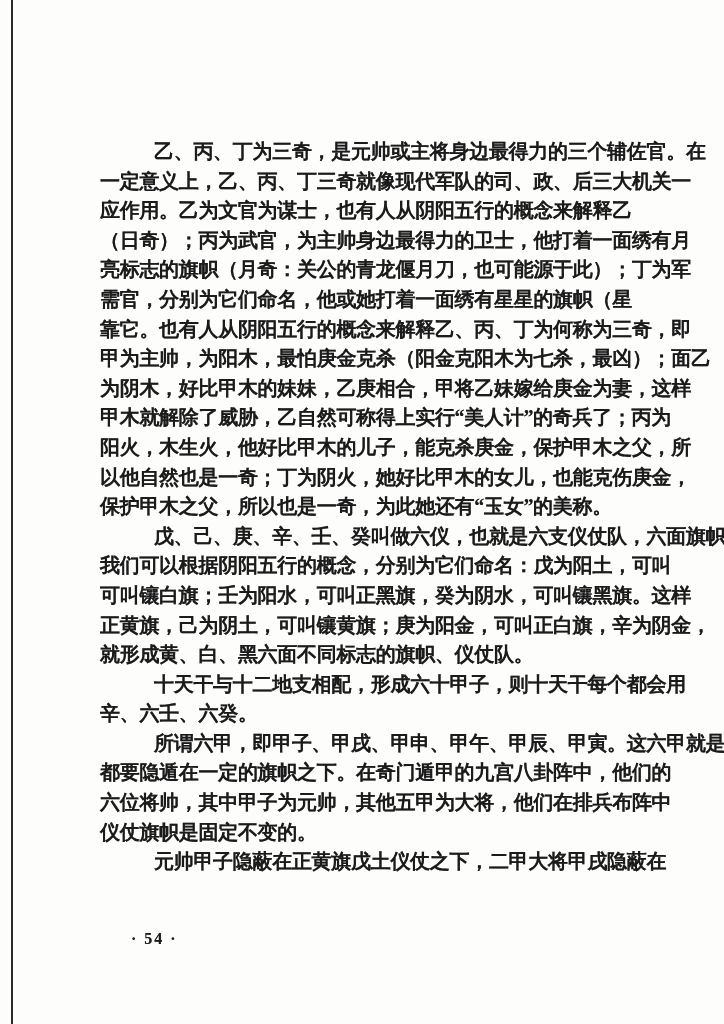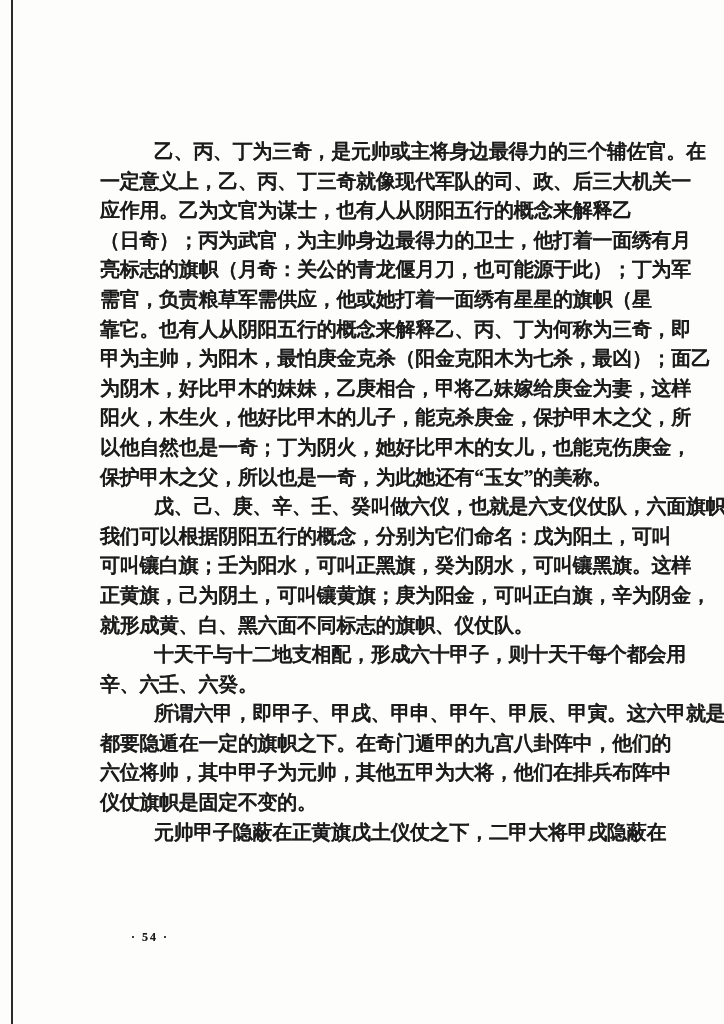--- a/index.html
+++ b/index.html
@@ -39,43 +39,44 @@
     white-space: nowrap;
     height: 29.6px;
   }
   .line.indent {
     padding-left: 54px;
   }
   .page-number {
     position: absolute;
     left: 131px;
     top: 930px;
-    font-size: 12px;
+    font-size: 16px;
     font-weight: 600;
     letter-spacing: 2px;
     text-shadow: 0 0 0.5px rgba(0,0,0,0.5);
   }
 </style>
 </head>
 <body style="background: rgb(253, 253, 251); color: rgb(27, 27, 27);">
 
 <div class="scan-edge" style="background: rgb(43, 43, 43);"></div>
 
 <main>
   <div class="text-block" id="text-block">
       <div class="paragraph">
         <div class="line indent">乙、丙、丁为三奇，是元帅或主将身边最得力的三个辅佐官。在</div>
         <div class="line">一定意义上，乙、丙、丁三奇就像现代军队的司、政、后三大机关一</div>
         <div class="line">应作用。乙为文官为谋士，也有人从阴阳五行的概念来解释乙</div>
         <div class="line">（日奇）；丙为武官，为主帅身边最得力的卫士，他打着一面绣有月</div>
         <div class="line">亮标志的旗帜（月奇：关公的青龙偃月刀，也可能源于此）；丁为军</div>
-        <div class="line">需官，负责粮草军需供应，他或她打着一面绣有星星的旗帜（星</div>
+        <div class="line">需官，分别为它们命名，他或她打着一面绣有星星的旗帜（星</div>
         <div class="line">靠它。也有人从阴阳五行的概念来解释乙、丙、丁为何称为三奇，即</div>
         <div class="line">甲为主帅，为阳木，最怕庚金克杀（阳金克阳木为七杀，最凶）；面乙</div>
         <div class="line">为阴木，好比甲木的妹妹，乙庚相合，甲将乙妹嫁给庚金为妻，这样</div>
+        <div class="line">甲木就解除了威胁，乙自然可称得上实行“美人计”的奇兵了；丙为</div>
         <div class="line">阳火，木生火，他好比甲木的儿子，能克杀庚金，保护甲木之父，所</div>
         <div class="line">以他自然也是一奇；丁为阴火，她好比甲木的女儿，也能克伤庚金，</div>
         <div class="line">保护甲木之父，所以也是一奇，为此她还有“玉女”的美称。</div>
       </div>
       <div class="paragraph">
         <div class="line indent">戊、己、庚、辛、壬、癸叫做六仪，也就是六支仪仗队，六面旗帜。</div>
         <div class="line">我们可以根据阴阳五行的概念，分别为它们命名：戊为阳土，可叫</div>
         <div class="line">可叫镶白旗；壬为阳水，可叫正黑旗，癸为阴水，可叫镶黑旗。这样</div>
         <div class="line">正黄旗，己为阴土，可叫镶黄旗；庚为阳金，可叫正白旗，辛为阴金，</div>
         <div class="line">就形成黄、白、黑六面不同标志的旗帜、仪仗队。</div>

